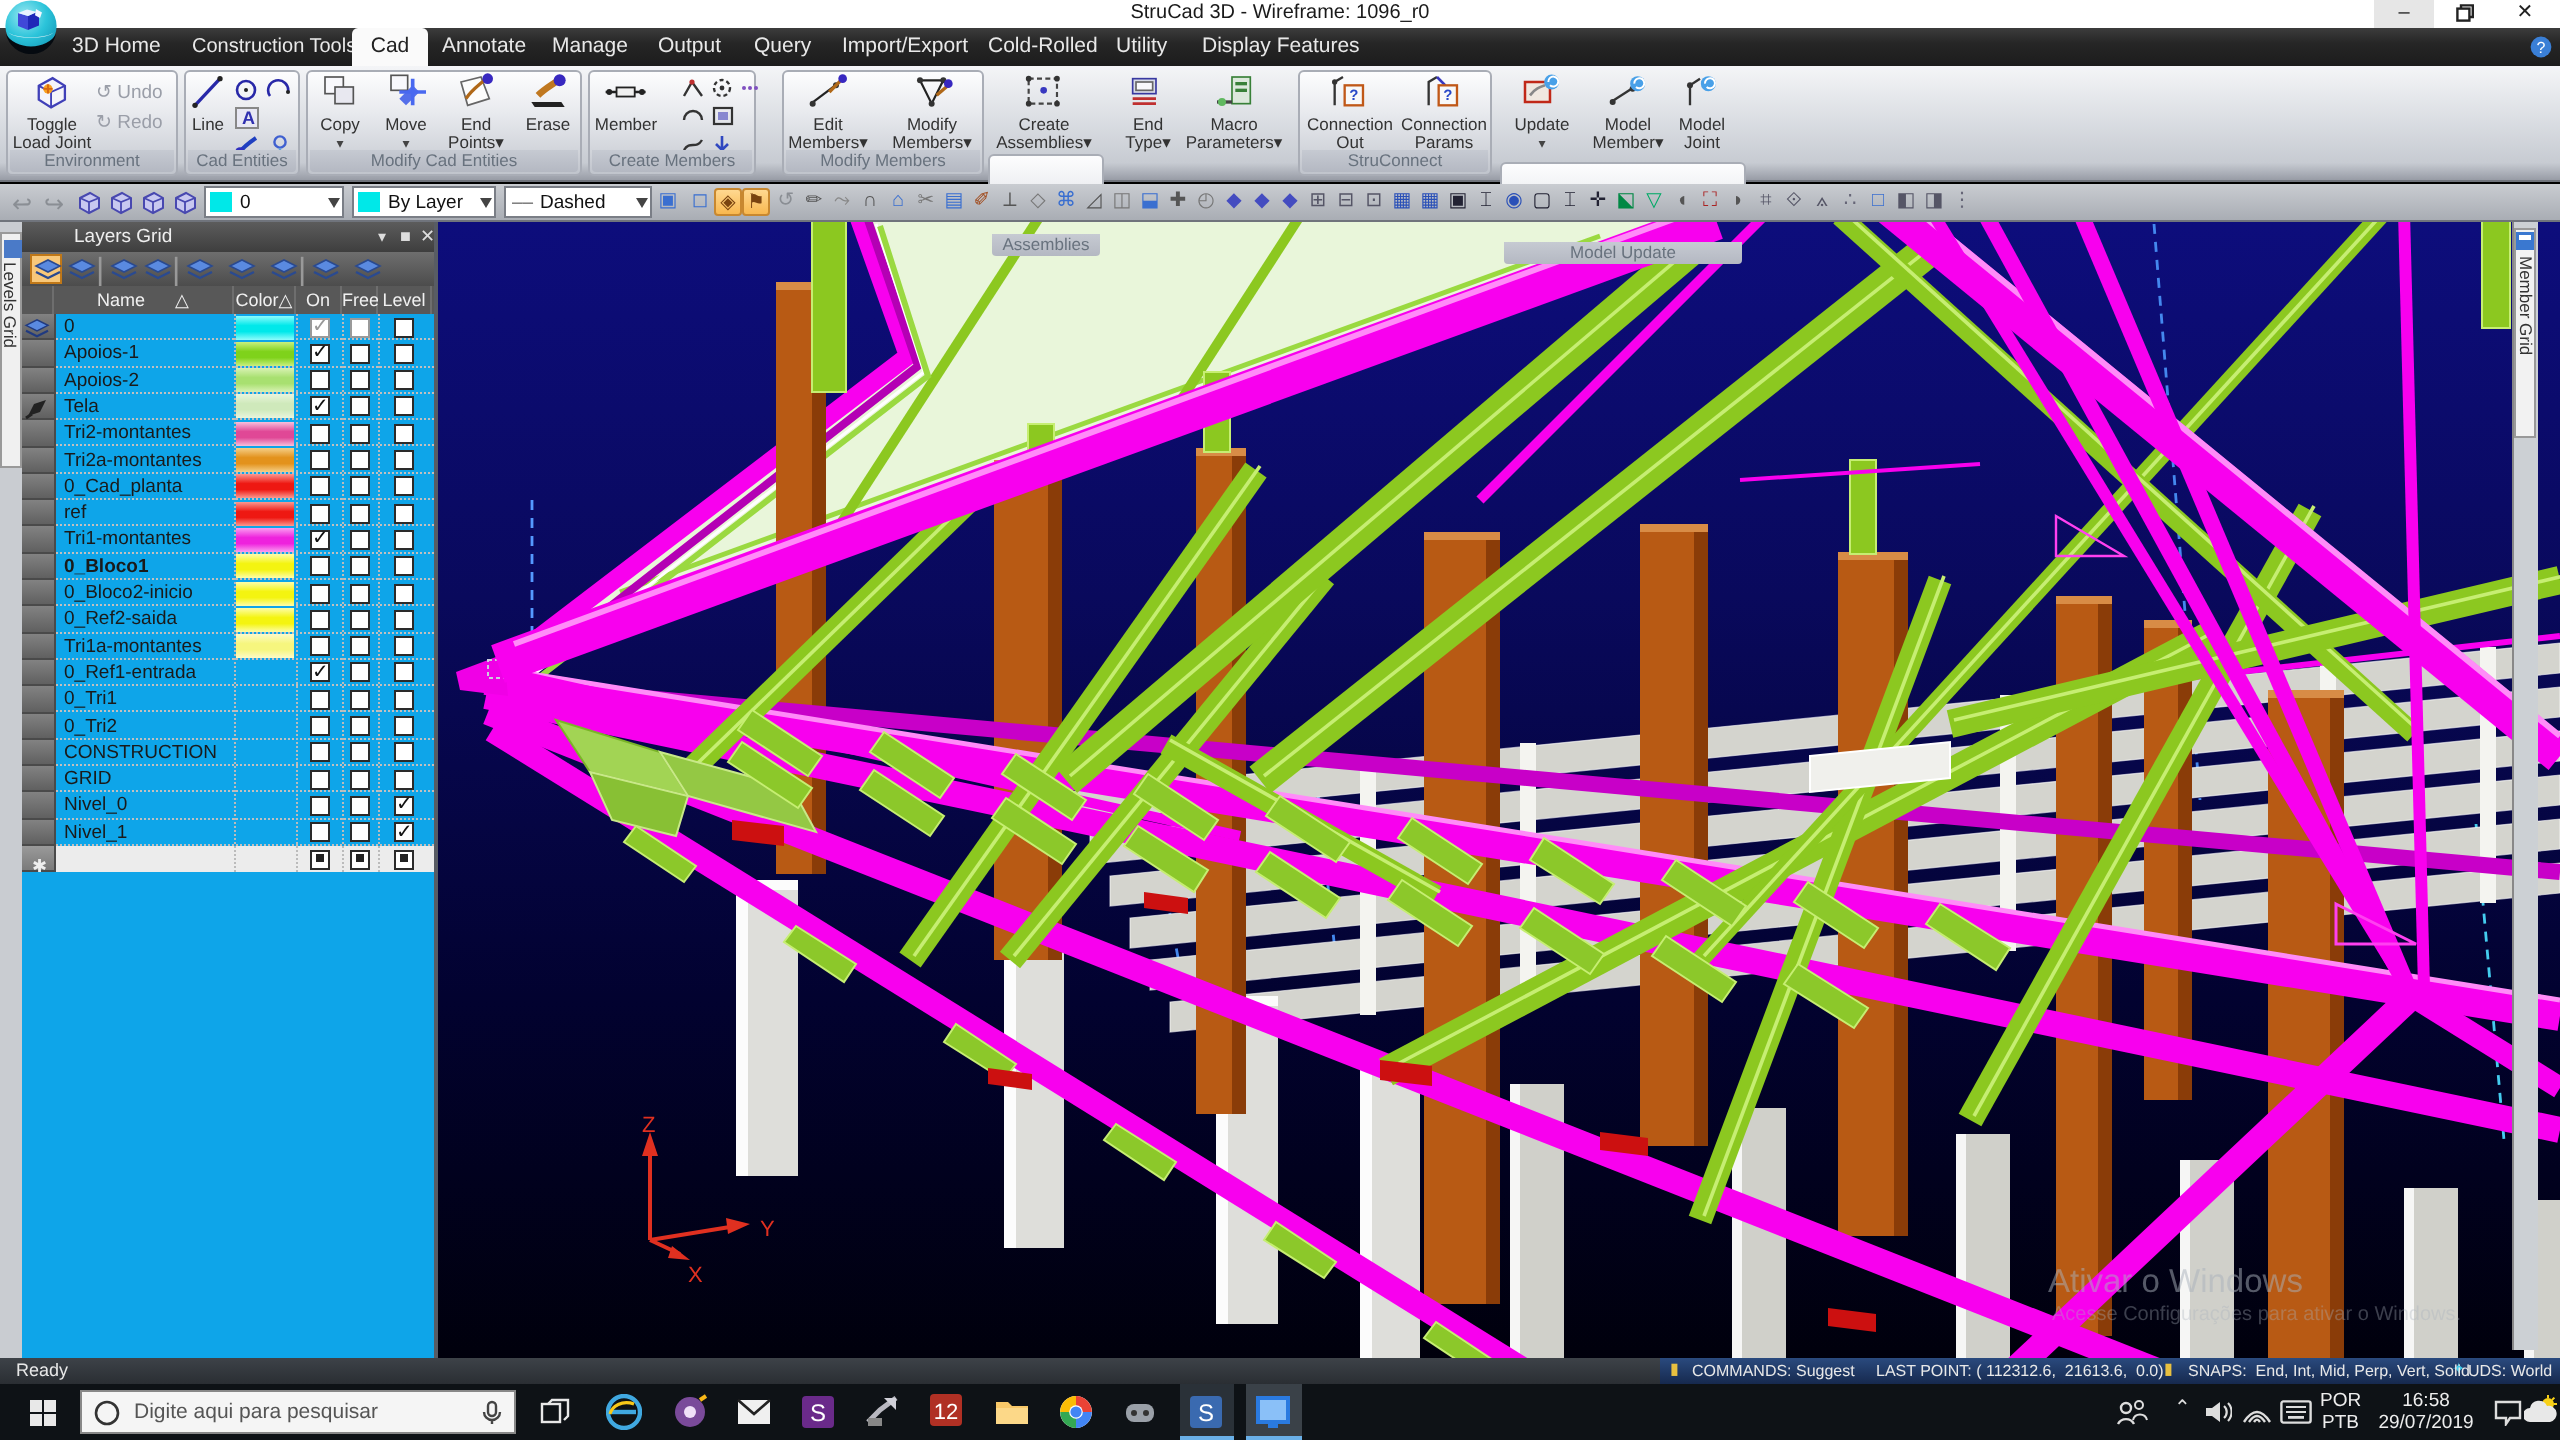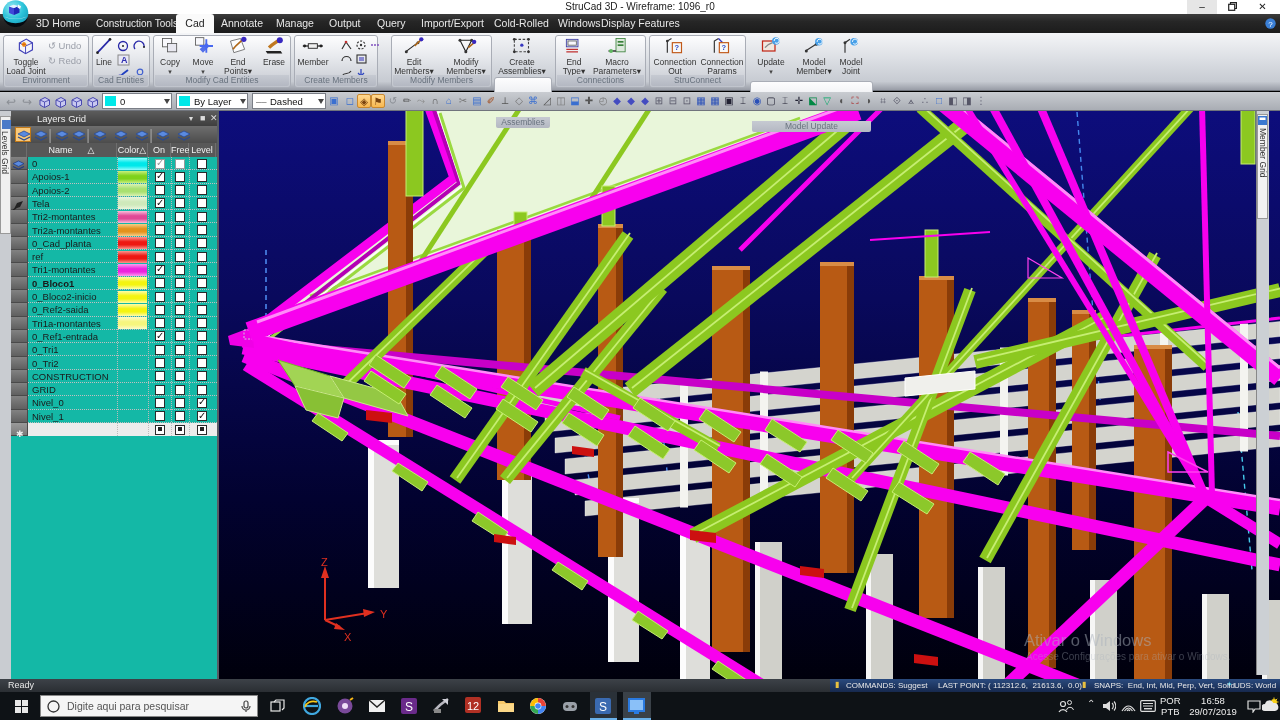--- a/index.html
+++ b/index.html
@@ -16,21 +16,21 @@
   .rlabel { position:absolute; bottom:1px; left:1px; right:1px; height:11px; font-size:8.5px; color:#68727e; text-align:center; line-height:11px; background:linear-gradient(#c6cad2,#b4b8c2); border-radius:0 0 2px 2px; z-index:2; white-space:nowrap; overflow:hidden; }
   .rbtn { position:absolute; font-size:8.5px; color:#333; text-align:center; line-height:9px; z-index:1; }
   .rbtn .ric { display:block; margin:0 auto 0 auto; } .rbtn .ric svg { height:20px; width:auto; }
   #toolbar { position:absolute; left:0; top:92px; width:1280px; height:19px; background:linear-gradient(#c9ccd1,#a9adb4); border-bottom:1px solid #70747c; }
   .combo { position:absolute; top:1px; height:16px; background:#fff; border:1px solid #7a7e86; font-size:9.5px; color:#111; }
   .combo .sw { position:absolute; left:2px; top:2px; width:11px; height:10px; background:#00e8e8; }
   .combo .ar { position:absolute; right:1px; top:5px; width:0; height:0; border:3.5px solid transparent; border-top:5px solid #444; }
   .ticon { position:absolute; top:2px; width:14px; height:14px; border-radius:2px; }
   #lstrip { position:absolute; left:0; top:111px; width:11px; height:568px; background:#c9ccd1; }
   #ltab { position:absolute; left:0px; top:116px; width:11px; height:118px; background:#f0f0f0; border:1px solid #999; font-size:8.5px; color:#333; writing-mode:vertical-rl; padding-top:14px; padding-left:0.5px; }
-  #panel { position:absolute; left:11px; top:111px; width:208px; height:568px; background:#14b8a6; border-right:2px solid #585c64; }
+  #panel { position:absolute; left:11px; top:111px; width:208px; height:568px; background:#0ea5e9; border-right:2px solid #585c64; }
   #ptitle { position:absolute; left:0; top:0; width:206px; height:15px; background:linear-gradient(#5c5c5c,#3e3e3e); color:#eee; font-size:9.5px; line-height:15px; padding-left:26px; }
   #ptools { position:absolute; left:0; top:15px; width:206px; height:17px; background:linear-gradient(#6e6e6e,#4c4c4c); }
   #phead { position:absolute; left:0; top:32px; width:206px; height:14px; background:#585858; }
   .hcell { position:absolute; top:0; height:14px; color:#f0f0f0; font-size:9px; line-height:14px; text-align:center; border-right:1px solid #6e6e6e; background:#585858; }
   .prow { position:absolute; left:0; width:206px; height:13.3px; }
   .psel { position:absolute; left:0; top:0; width:17px; height:13.4px; background:linear-gradient(#828282,#606060); border-right:1px solid #4a4a4a; border-bottom:1px solid #4a4a4a; }
   .pname { position:absolute; left:21px; top:1px; font-size:9.5px; color:#1a1a1a; }
   .pswatch { position:absolute; left:107px; top:0.5px; width:29px; height:12px; }
   .cb { position:absolute; top:1.6px; width:10px; height:10px; border:1.4px solid #2a2a2a; background:#fff; }
   .cb.on:after { content:"\2713"; position:absolute; left:0px; top:-2.5px; font-size:10px; color:#111; }
@@ -56,21 +56,21 @@
   </div>
   <div id="menubar">
     <div class="mtab" style="left:36px;">3D Home</div>
     <div class="mtab" style="left:96px;font-size:10px;">Construction Tools</div>
     <div class="mtab" style="left:221px;">Annotate</div>
     <div class="mtab" style="left:276px;">Manage</div>
     <div class="mtab" style="left:329px;">Output</div>
     <div class="mtab" style="left:377px;">Query</div>
     <div class="mtab" style="left:421px;">Import/Export</div>
     <div class="mtab" style="left:494px;">Cold-Rolled</div>
-    <div class="mtab" style="left:558px;">Windows</div>
+    <div class="mtab" style="left:558px;">Utility</div>
     <div class="mtab" style="left:601px;">Display Features</div>
     <svg style="position:absolute;left:1265px;top:4px;" width="11" height="11">
         <circle cx="5.5" cy="5.5" r="5.2" fill="#3a7fd6"></circle>
         <text x="5.5" y="8.6" font-size="8" fill="#fff" text-anchor="middle">?</text>
       </svg>
   </div>
   <div id="cadtab" style="left:176px;width:38px;">Cad</div>
   <div id="ribbon">
 <div class="rgroup" style="left:3px;width:86px;">
         <div class="rlabel">Environment</div>
@@ -82,23 +82,20 @@
         <div class="rlabel">Modify Cad Entities</div>
       </div>
 <div class="rgroup" style="left:294px;width:84px;">
         <div class="rlabel">Create Members</div>
       </div>
 <div class="rgroup" style="left:391px;width:101px;">
         <div class="rlabel">Modify Members</div>
       </div>
 <div class="rgroup" style="left:494px;width:58px;margin-top:42px;">
         <div class="rlabel">Assemblies</div>
-      </div>
-<div class="rgroup" style="left:555px;width:91px;">
-        <div class="rlabel">Connections</div>
       </div>
 <div class="rgroup" style="left:649px;width:97px;">
         <div class="rlabel">StruConnect</div>
       </div>
 <div class="rgroup" style="left:750px;width:123px;margin-top:46px;">
         <div class="rlabel">Model Update</div>
       </div>
 <div class="rbtn" style="left:1px;top:3px;width:50px;"><span class="ric"><svg width="30" height="26" viewBox="0 0 30 26">
             <path d="M7 9 L16 4 L24 9 L24 18 L15 23 L7 18 Z" fill="#f4f4fa" stroke="#4040b8" stroke-width="1.5"></path>
             <path d="M7 9 L15 13 L24 9 M15 13 L15 23" fill="none" stroke="#4040b8" stroke-width="1.2"></path>

